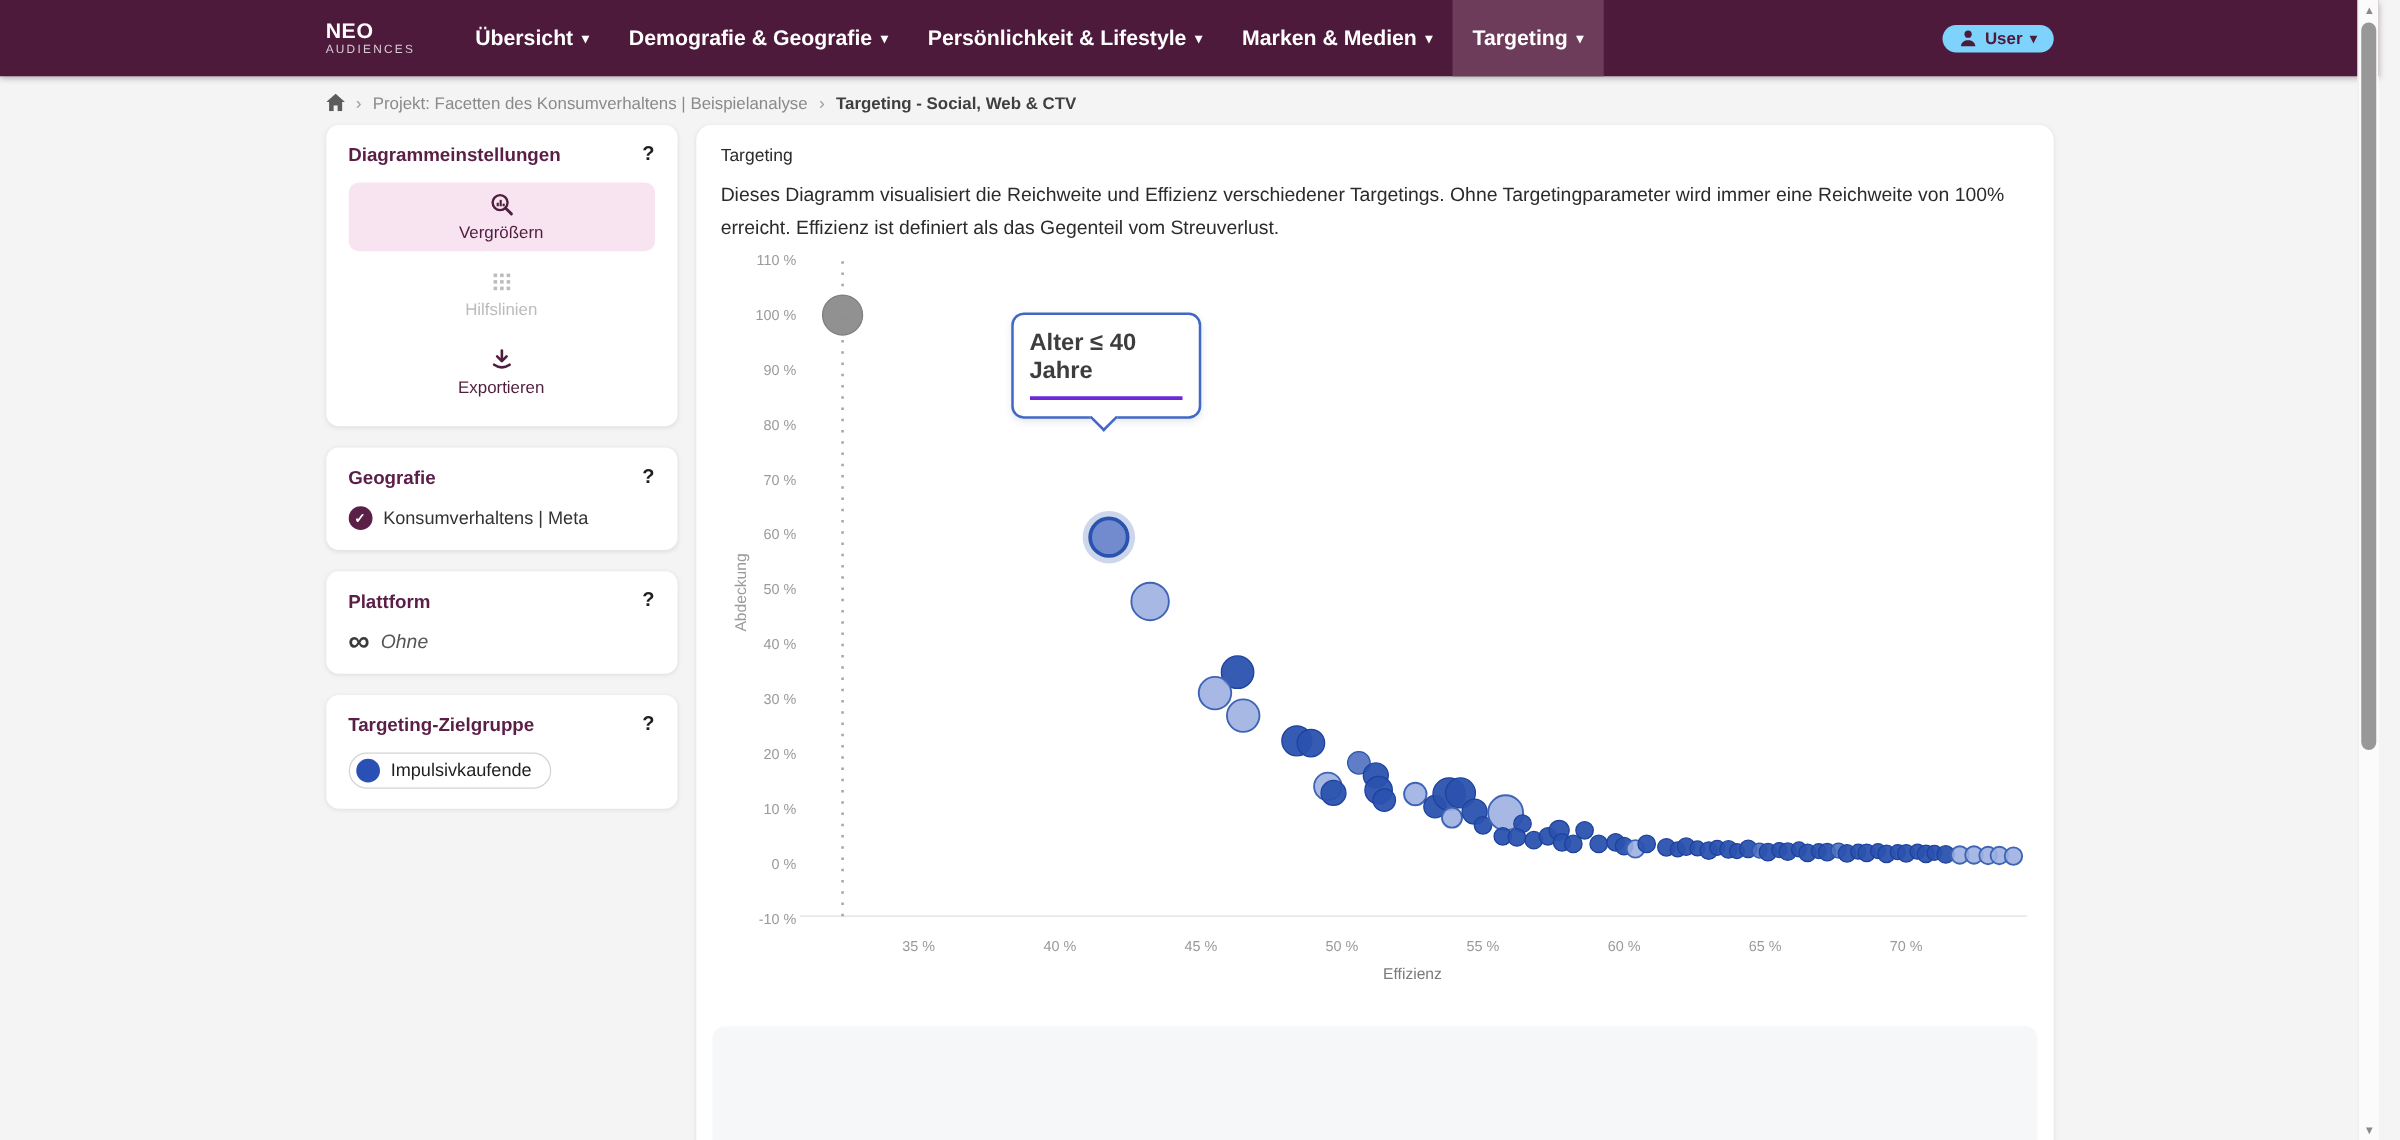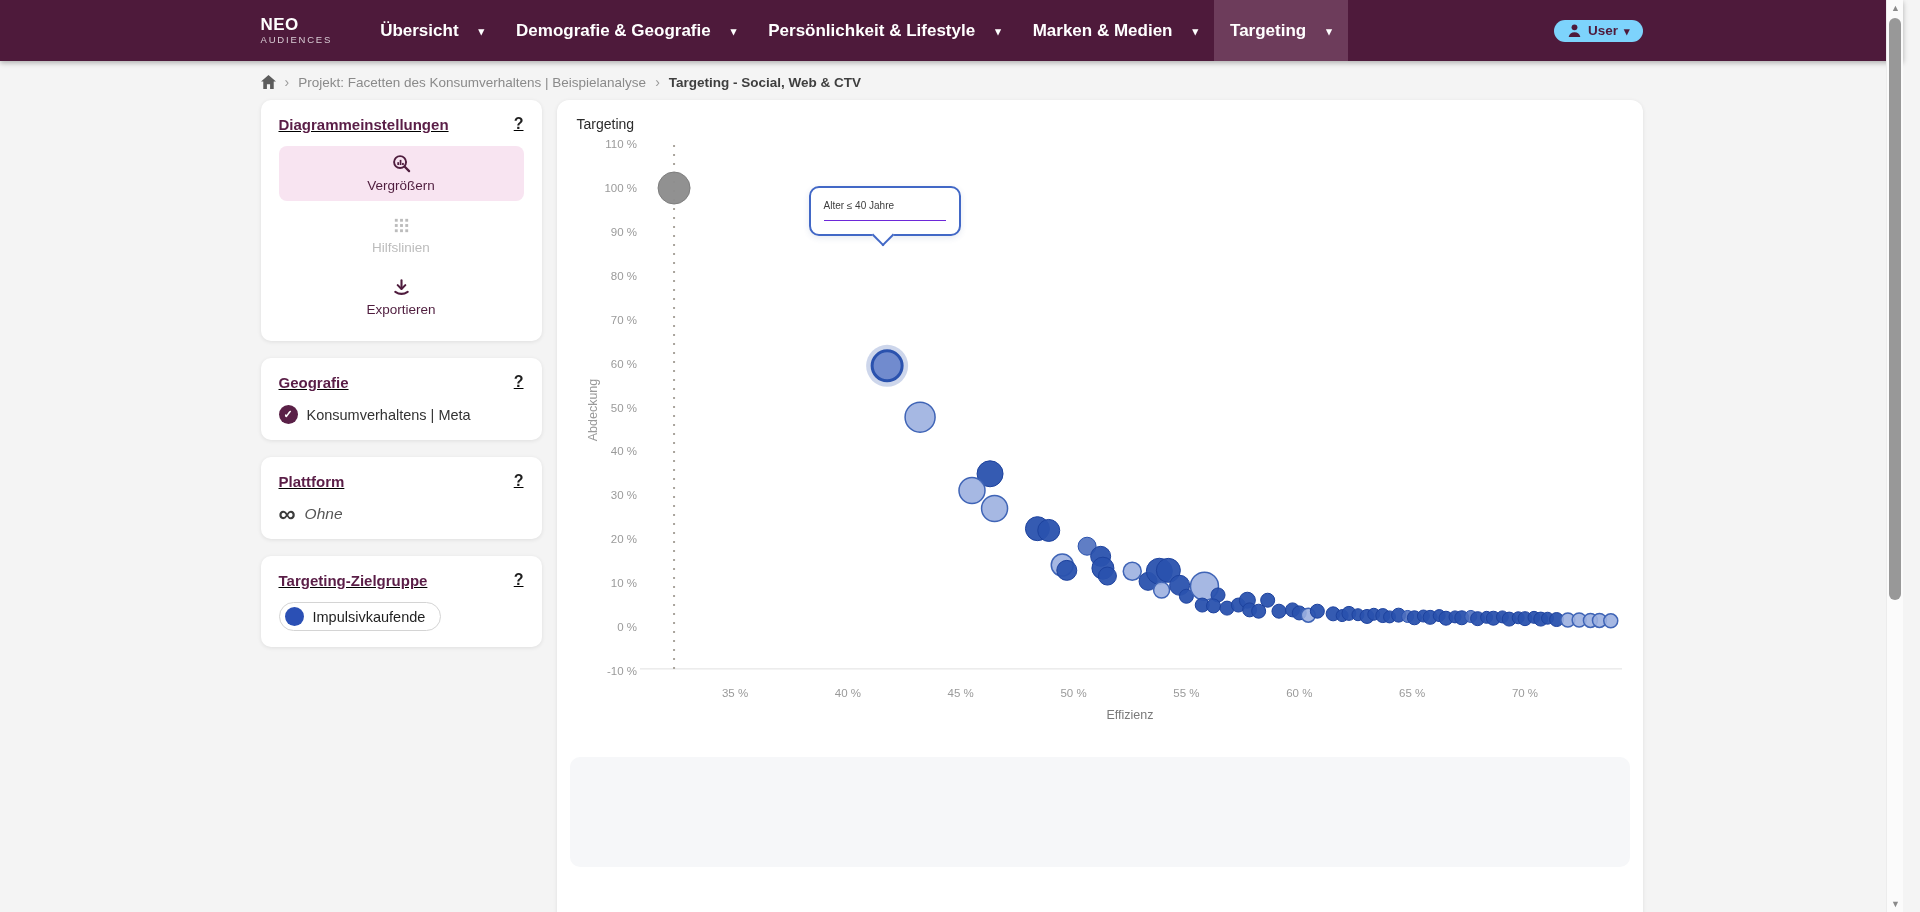--- a/index.html
+++ b/index.html
@@ -8,42 +8,42 @@
   .page { width:1903px; height:912px; position:relative; }
   .container { width:1382px; margin:0 auto; position:relative; }
 
   
   .navbar { background:#4e1a3b; height:61px; box-shadow:0 2px 5px rgba(0,0,0,.28); position:relative; z-index:20; }
   .navbar .container { height:61px; display:flex; align-items:center; }
   .logo { margin-right:32px; line-height:1; cursor:pointer; }
   .logo .l1 { color:#fff; font-weight:bold; font-size:17px; letter-spacing:.5px; }
   .logo .l2 { color:#d9cdd5; font-size:9.5px; letter-spacing:1.8px; margin-top:2px; }
   .nav-items { display:flex; height:61px; }
-  .nav-item { display:flex; align-items:center; gap:20px; padding:16px 16px; color:#fff;
+  .nav-item { display:flex; align-items:center; gap:7px; padding:16px 16px; color:#fff;
     font-size:17px; font-weight:bold; height:61px; cursor:pointer; white-space:nowrap; }
   .nav-item.active { background:#6d3c5b; }
   .caret { font-size:11px; line-height:1; transform:translateY(1px); }
   .nav-spacer { flex:1; }
   .user-btn { background:#7dd3fc; border-radius:16px; height:22px; display:flex; align-items:center;
     gap:6px; padding:0 13px; color:#4e1a3b; font-size:13.5px; font-weight:bold; cursor:pointer; }
   .user-btn svg { display:block; }
 
   
   .breadcrumb-bar { padding:13px 0 10px; }
   .breadcrumb { display:flex; align-items:center; gap:9px; font-size:13.5px; color:#8a8a8a; }
   .crumb { cursor:pointer; }
   .crumb.current { color:#3f3f3f; font-weight:bold; cursor:default; }
   .bc-sep { color:#9a9a9a; font-size:14px; }
   .home-icon { display:flex; cursor:pointer; }
 
   
   .content { display:flex; gap:15px; align-items:flex-start; }
   .sidebar { width:281px; display:flex; flex-direction:column; gap:17px; flex:none; }
   .card { background:#fff; border-radius:10px; box-shadow:0 1px 4px rgba(0,0,0,.09); padding:16px 18px; }
-  .card-head { display:flex; justify-content:space-between; align-items:flex-start;text-decoration:underline; }
+  .card-head { display:flex; justify-content:space-between; align-items:flex-start; }
   .card-title { color:#5a1e47; font-size:15px; font-weight:bold; }
   .help { color:#1f1f1f; font-size:16px; font-weight:bold; cursor:pointer; line-height:1; }
 
   .btn-row { display:flex; gap:7px; margin-top:13px;flex-direction:column; }
   .tool-btn { display:flex; flex-direction:column; align-items:center; gap:5px; border:none;
     background:transparent; border-radius:8px; padding:8px 9px; font-family:inherit;
     font-size:13.5px; color:#4f1d3e; cursor:pointer; }
   .tool-btn.active { background:#f8e4f1; }
   .tool-btn.disabled { color:#bcbcbc; cursor:default; }
   .tool-btn svg { display:block; }
@@ -64,21 +64,21 @@
   .main-title { font-size:14px; color:#2b2b2b; }
   .main-desc { margin-top:12px; font-size:15.5px; color:#2b2b2b; line-height:1.68; max-width:1050px; }
 
   .chart-wrap { position:relative; width:1045px; height:600px; margin-top:5px; }
   .chart-wrap svg { position:absolute; left:0; top:0; }
 
   
   .tooltip { position:absolute; left:232px; top:49px; width:152px; background:#fff;
     border:2px solid #4268c6; border-radius:10px; padding:12px 13px 13px; z-index:5;
     box-shadow:0 2px 6px rgba(40,70,140,.12); }
-  .tooltip-title { font-size:10px; color:#3d3d3d; padding-bottom:9px; border-bottom:1px solid #6d28d9; }
+  .tooltip-title { font-size:19px; color:#3d3d3d; padding-bottom:9px; border-bottom:3px solid #6d28d9;font-weight:bold; }
   .tt-table { width:100%; border-collapse:collapse; margin-top:10px; font-size:13px; color:#3d3d3d;
     border:1px solid #e3e3ea; }
   .tt-table th, .tt-table td { border:1px solid #e3e3ea; text-align:left; padding:8px 9px; font-weight:normal; }
   .tt-table th { background:#f4f4f7; }
   .tt-notch { position:absolute; left:64px; bottom:-9px; width:16px; height:16px; background:#fff;
     transform:rotate(45deg); border-right:2px solid #4268c6; border-bottom:2px solid #4268c6; }
 
   .gray-panel { margin:20px -7px 0; height:110px; border-radius:10px; background:#f6f7f9; }
 
   
@@ -230,20 +230,21 @@
           </div>
           <div class="chip">
             <span class="chip-dot"></span>
             <span class="chip-label">Impulsivkaufende</span>
           </div>
         </div>
       </div>
 
       <div class="main-card">
         <div class="main-title">Targeting</div>
+        <div class="main-desc">Dieses Diagramm visualisiert die Reichweite und Effizienz verschiedener Targetings. Ohne Targetingparameter wird immer eine Reichweite von 100% erreicht. Effizienz ist definiert als das Gegenteil vom Streuverlust.</div>
 
         <div class="chart-wrap">
           <div id="chart-svg-host">
               <svg width="1045" height="600">
                 <line x1="63" y1="531.9" x2="1045" y2="531.9" stroke="#e0e0e0" stroke-width="1"></line>
                 <line x1="97.05829999999993" y1="8" x2="97.05829999999993" y2="531.9" stroke="#a9a49c" stroke-width="2" stroke-dasharray="2 7"></line>
                 <text x="60" y="11.100000000000023" text-anchor="end" font-size="11.5" fill="#9a9a9a">110 %</text>
                 <text x="60" y="55.00000000000006" text-anchor="end" font-size="11.5" fill="#9a9a9a">100 %</text>
                 <text x="60" y="98.90000000000003" text-anchor="end" font-size="11.5" fill="#9a9a9a">90 %</text>
                 <text x="60" y="142.8" text-anchor="end" font-size="11.5" fill="#9a9a9a">80 %</text>

